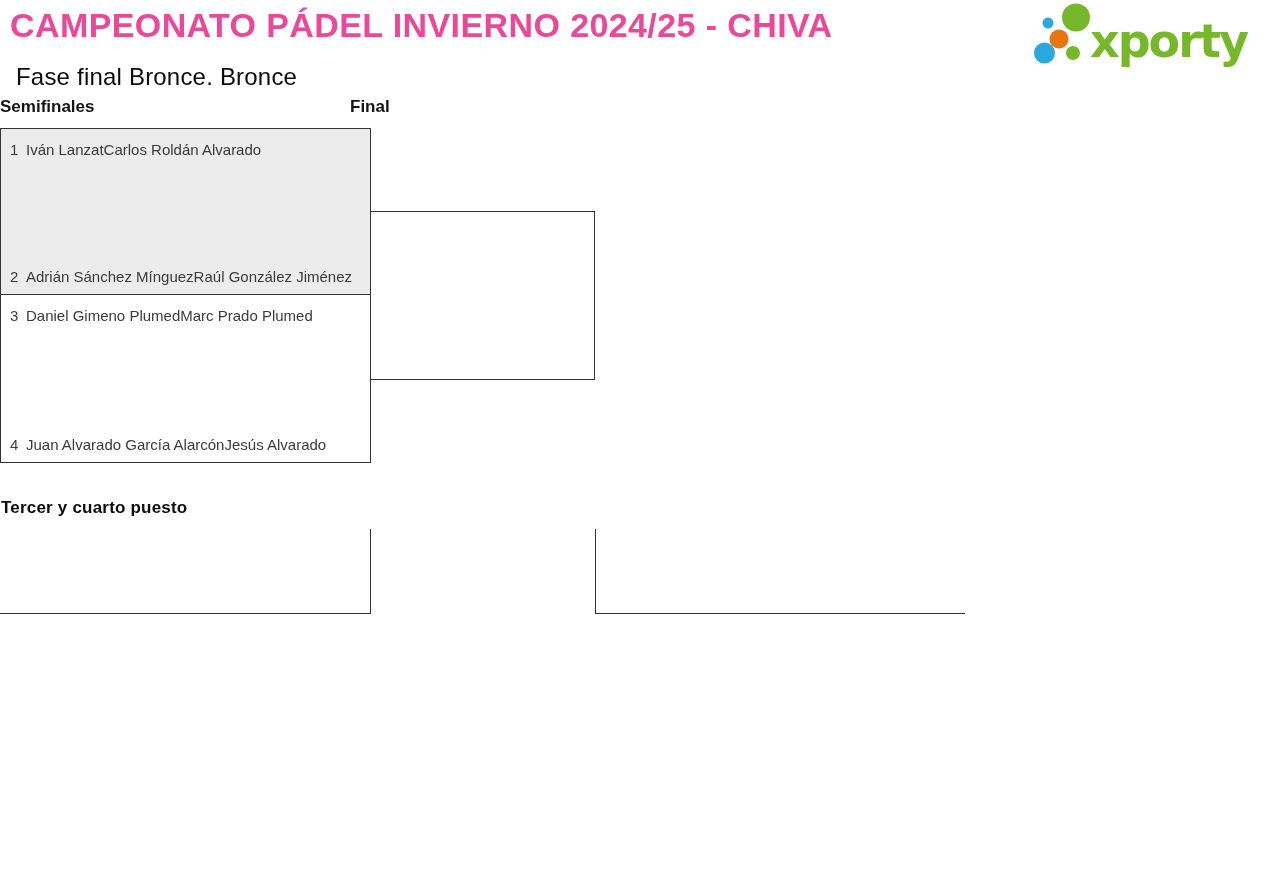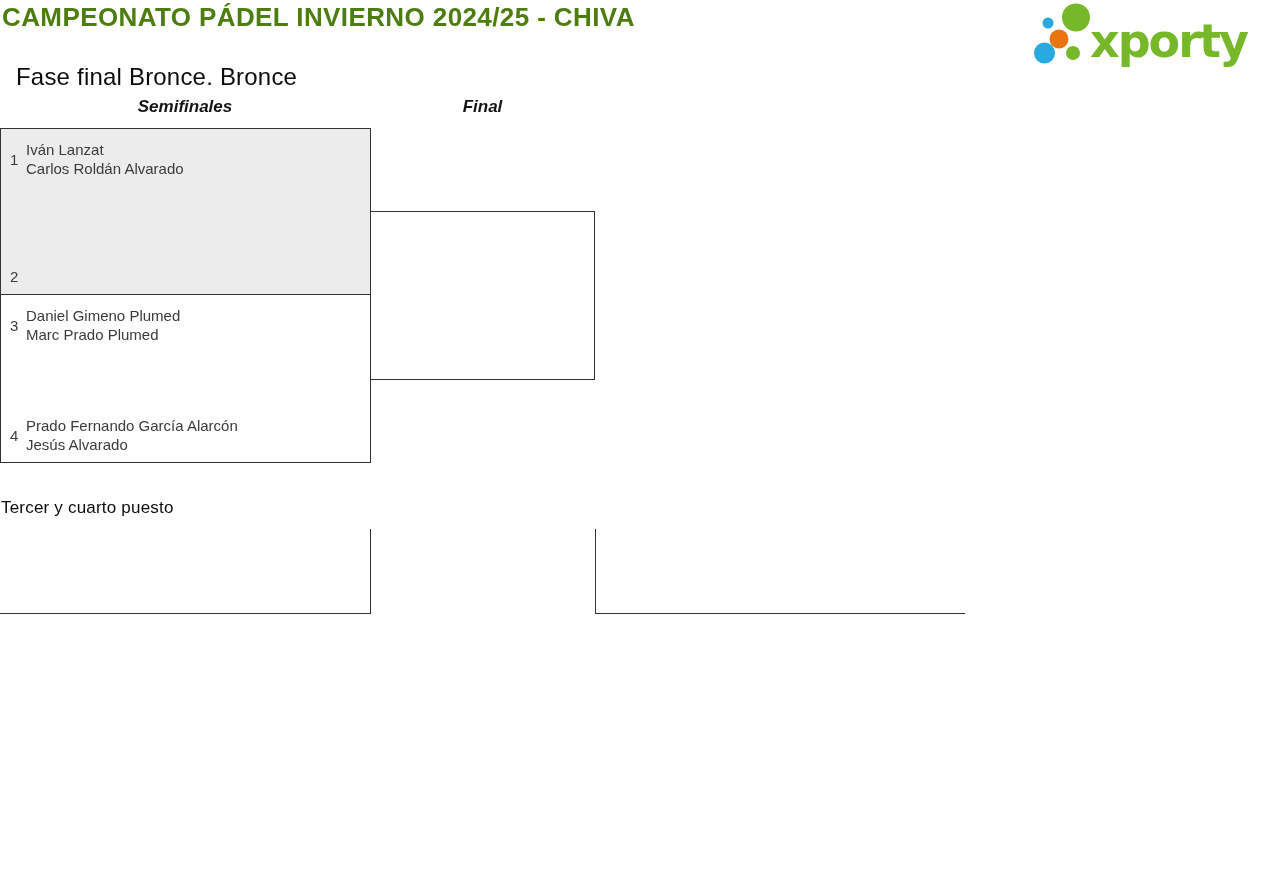--- a/index.html
+++ b/index.html
@@ -6,69 +6,69 @@
   body {
     width: 1280px; height: 877px;
     background: #ffffff;
     position: relative;
     font-family: "Liberation Sans", sans-serif;
     overflow: hidden;
   }
 
   
   .page-title {
-    position: absolute; left: 2px; top: 2px; margin: 0;
-    font-size: 26px; font-weight: 700; color: #4d7c0f;
+    position: absolute; left: 2px; top: 2px; margin: 8px;
+    font-size: 34px; font-weight: 700; color: #ec4899;
     letter-spacing: 0.4px; line-height: 31px; white-space: nowrap;
   }
   .page-subtitle {
     position: absolute; left: 2px; top: 48px; margin: 14px;
     font-size: 24px; font-weight: 400; color: #0c0c0c;
     letter-spacing: 0.2px; line-height: 30px; white-space: nowrap;
   }
 
   
   .logo {
     position: absolute; left: 1028px; top: 0; width: 232px; height: 70px;
     display: block; text-decoration: none; cursor: pointer;
   }
 
   
   .col-header {
     position: absolute; top: 96px; height: 22px;
     font-size: 17px; font-weight: 700; color: #141414;
-    text-align: center; line-height: 22px; font-style: italic;
+    line-height: 22px;
   }
   .col-header.semis { left: 0; width: 370px; }
-  .col-header.final { left: 370px; width: 225px; }
+  .col-header.final { left: 350px; width: 225px; }
 
   
   .match-box {
     position: absolute; box-sizing: border-box;
     border: 1px solid #333333; background: #ffffff;
   }
   .box-sf1 { left: 0; top: 128px; width: 371px; height: 167px; background: #ececec; }
   .box-sf2 { left: 0; top: 294px; width: 371px; height: 169px; }
   .box-final { left: 370px; top: 211px; width: 225px; height: 169px; }
 
   .team {
     position: absolute; left: 0; right: 0;
     display: flex; align-items: center; gap: 5px;
     padding-left: 9px;
     font-size: 15px; line-height: 19px; color: #3b3b3b;
   }
   .team-top { top: 11px; }
   .team-bottom { bottom: 8px; }
   .seed { min-width: 11px; flex: none; }
-  .players { display: flex; flex-direction: column; }
+  .players { display: flex; }
 
   
   .third-heading {
     position: absolute; left: 1px; top: 498px; margin: 0;
-    font-size: 17px; font-weight: 400; color: #0c0c0c;
+    font-size: 17px; font-weight: 700; color: #0c0c0c;
     letter-spacing: 0.2px;
   }
   .tp-match {
     position: absolute; left: 0; top: 529px; width: 371px; height: 85px;
     box-sizing: border-box;
     border-right: 1px solid #333333; border-bottom: 1px solid #333333;
     background: #ffffff;
   }
   .tp-result {
     position: absolute; left: 595px; top: 529px; width: 370px; height: 85px;
@@ -102,35 +102,39 @@
   <div class="match-box box-sf1">
     <div class="team team-top">
       <span class="seed">1</span>
       <span class="players">
         <span>Iván Lanzat</span>
         <span>Carlos Roldán Alvarado</span>
       </span>
     </div>
     <div class="team team-bottom">
       <span class="seed">2</span>
+      <span class="players">
+        <span>Adrián Sánchez Mínguez</span>
+        <span>Raúl González Jiménez</span>
+      </span>
     </div>
   </div>
 
   <div class="match-box box-sf2">
     <div class="team team-top">
       <span class="seed">3</span>
       <span class="players">
         <span>Daniel Gimeno Plumed</span>
         <span>Marc Prado Plumed</span>
       </span>
     </div>
     <div class="team team-bottom">
       <span class="seed">4</span>
       <span class="players">
-        <span>Prado Fernando García Alarcón</span>
+        <span>Juan Alvarado García Alarcón</span>
         <span>Jesús Alvarado</span>
       </span>
     </div>
   </div>
 
   <div class="match-box box-final"></div>
 
   <h3 class="third-heading">Tercer y cuarto puesto</h3>
   <div class="tp-match"></div>
   <div class="tp-result"></div>

